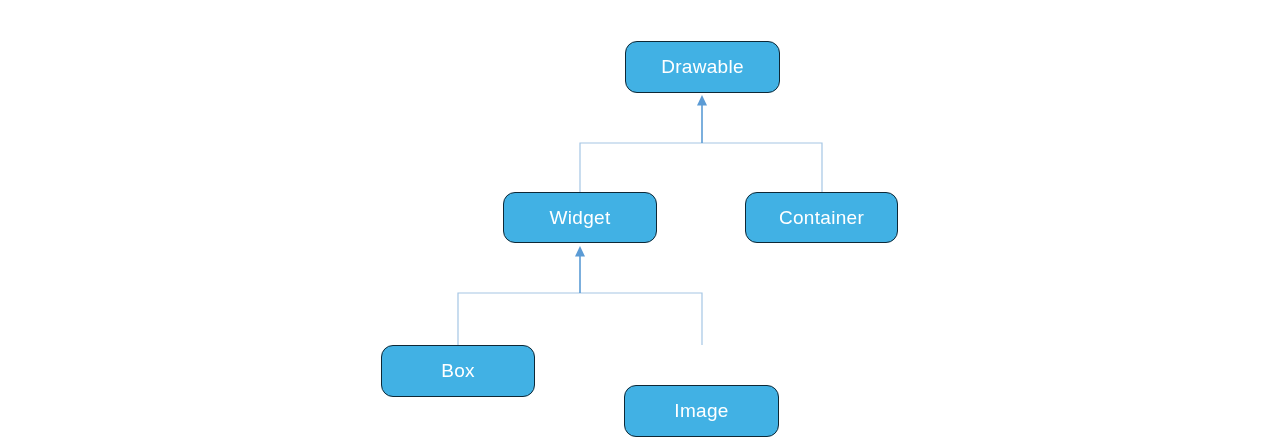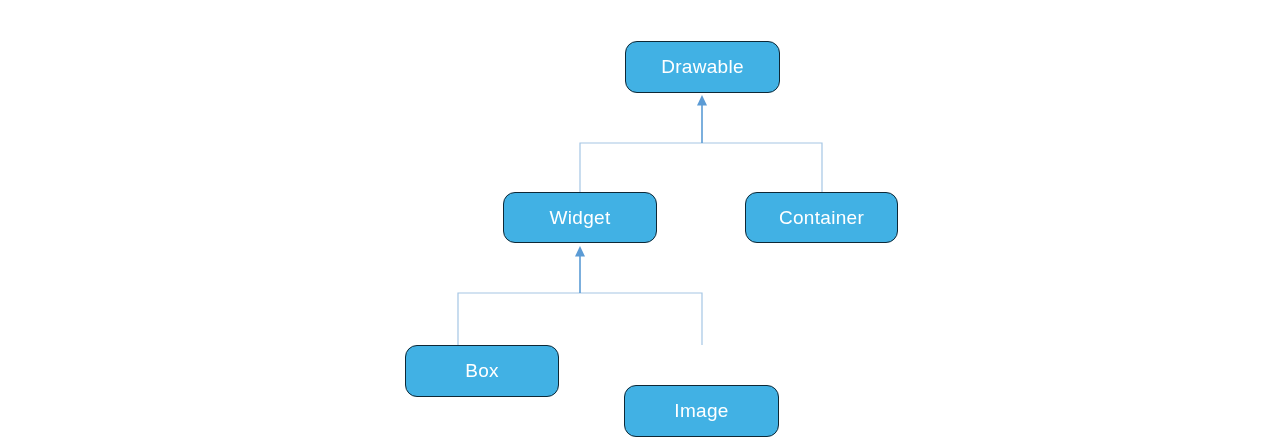--- a/index.html
+++ b/index.html
@@ -45,21 +45,21 @@
     color: var(--node_text, #ffffff);
     font-size: 19px;
     display: flex;
     align-items: center;
     justify-content: center;
     letter-spacing: 0.3px;
   }
   .node-drawable  { left: 625px; top: 41px;  width: 155px; height: 52px; }
   .node-widget    { left: 503px; top: 192px; width: 154px; height: 51px; text-align: center; }
   .node-container { left: 745px; top: 192px; width: 153px; height: 51px; }
-  .node-box       { left: 381px; top: 345px; width: 154px; height: 52px; margin-left: 24px; }
+  .node-box       { left: 381px; top: 345px; width: 154px; height: 52px; }
   .node-image     { left: 624px; top: 345px; width: 155px; height: 52px; margin-top: 40px; }
 </style>
 </head>
 <body>
 
 <div class="canvas">
 
   <svg class="edges" viewBox="0 0 1280 448" xmlns="http://www.w3.org/2000/svg">
 
     <path class="elbow" d="M 580 192 L 580 143 L 822 143 L 822 192"></path>

